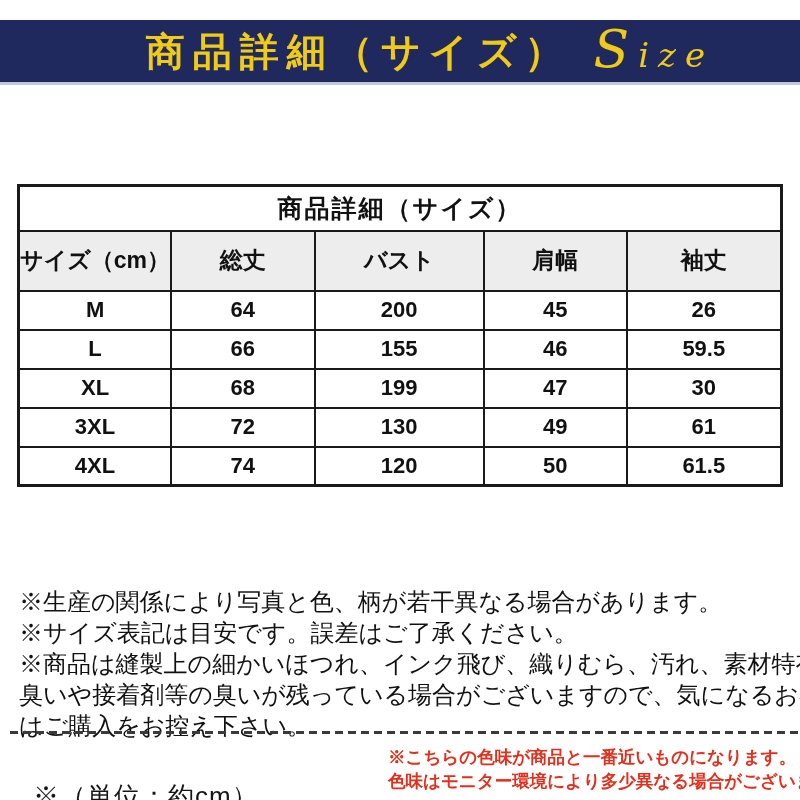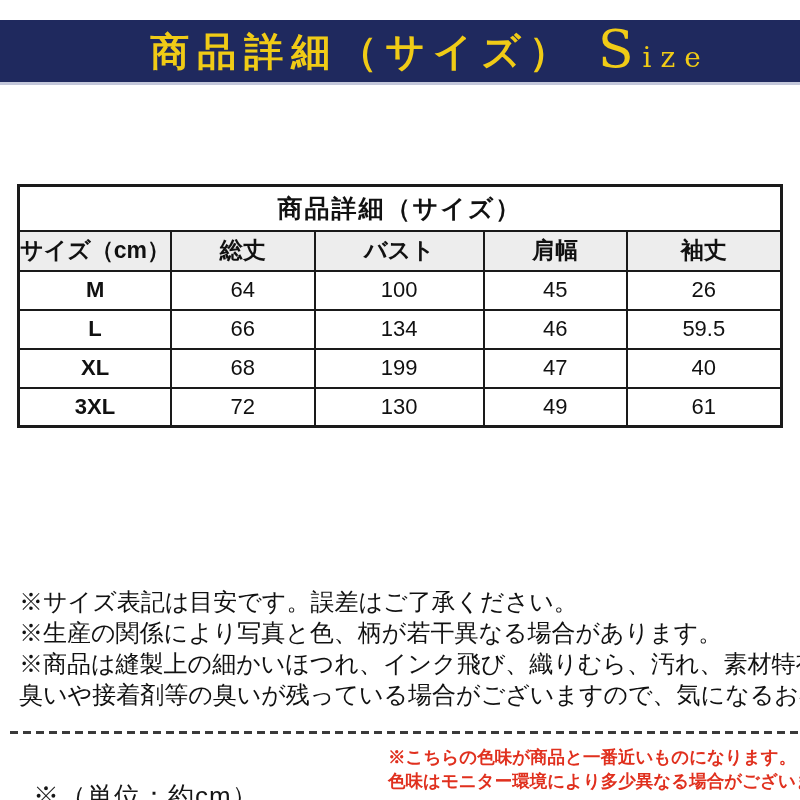--- a/index.html
+++ b/index.html
@@ -38,21 +38,22 @@
     color: var(--banner-text, #f0cb16);
     font-size: 39px;
     font-weight: bold;
     letter-spacing: 8px;
     white-space: nowrap;
     line-height: 1;
   }
   .banner-size {
     color: var(--banner-text, #f0cb16);
     font-family: "DejaVu Serif", serif;
-    font-size: 28px;
+    font-style: italic;
+    font-size: 34px;
     letter-spacing: 9px;
     white-space: nowrap;
     line-height: 1;
     padding-bottom: 4px;
   }
   .banner-size::first-letter {
     font-size: 52px;
   }
 
   
@@ -72,31 +73,31 @@
   }
   .table-title-cell {
     height: 45px;
     font-family: "Liberation Serif", serif;
     font-weight: bold;
     font-size: 25px;
     letter-spacing: 2px;
     background: #ffffff;
   }
   .col-head th {
-    height: 40px;
+    height: 60px;
     background: var(--header-row-bg, #ededed);
     font-size: 23px;
     font-weight: bold;
   }
   .data-row th, .data-row td {
     height: 39px;
     font-size: 22px;
   }
   .data-row th { font-weight: bold; }
-  .data-row td { font-weight: normal; }
+  .data-row td { font-weight: bold; }
 
   
   .notes {
     position: absolute;
     left: 19px; top: 586px;
     width: 772px;
     font-size: 24px;
     line-height: 31px;
     color: var(--note-text, #111111);
     letter-spacing: 0px;
@@ -155,53 +156,61 @@
       <th>総丈</th>
       <th>バスト</th>
       <th>肩幅</th>
       <th>袖丈</th>
     </tr>
   </thead>
   <tbody>
     <tr class="data-row">
       <th>M</th>
       <td>64</td>
-      <td>100</td>
+      <td>200</td>
       <td>45</td>
       <td>26</td>
     </tr>
     <tr class="data-row">
       <th>L</th>
       <td>66</td>
-      <td>134</td>
+      <td>155</td>
       <td>46</td>
       <td>59.5</td>
     </tr>
     <tr class="data-row">
       <th>XL</th>
       <td>68</td>
       <td>199</td>
       <td>47</td>
-      <td>40</td>
+      <td>30</td>
     </tr>
     <tr class="data-row">
       <th>3XL</th>
       <td>72</td>
       <td>130</td>
       <td>49</td>
       <td>61</td>
     </tr>
+    <tr class="data-row">
+      <th>4XL</th>
+      <td>74</td>
+      <td>120</td>
+      <td>50</td>
+      <td>61.5</td>
+    </tr>
   </tbody>
 </table>
 
 <div class="notes">
+  <div>※生産の関係により写真と色、柄が若干異なる場合があります。</div>
   <div>※サイズ表記は目安です。誤差はご了承ください。</div>
-  <div>※生産の関係により写真と色、柄が若干異なる場合があります。</div>
   <div>※商品は縫製上の細かいほつれ、インク飛び、織りむら、汚れ、素材特有の</div>
   <div>臭いや接着剤等の臭いが残っている場合がございますので、気になるお客様</div>
+  <div>はご購入をお控え下さい。</div>
 </div>
 
 <div class="dashed-divider"></div>
 
 <div class="unit-note">※（単位：約cm）</div>
 
 <div class="color-note">
   <div>※こちらの色味が商品と一番近いものになります。</div>
   <div>色味はモニター環境により多少異なる場合がございます。</div>
 </div>

